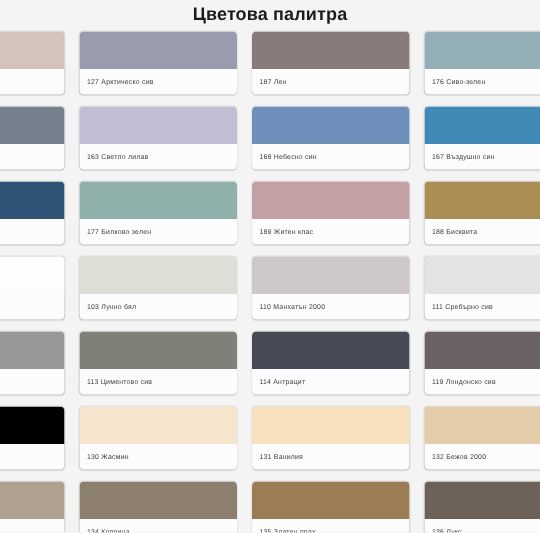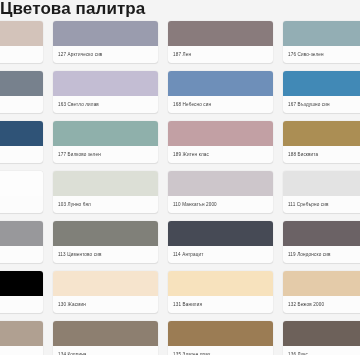--- a/index.html
+++ b/index.html
@@ -16,22 +16,22 @@
   }
 
   .page {
     position: relative;
     width: 360px;
     height: 355px;
     box-sizing: border-box;
   }
 
   .page-title {
-    text-align: left;
-    font-size: 17px;
+    text-align: center;
+    font-size: 12px;
     font-weight: bold;
     color: #1b1b1b;
     letter-spacing: 0.1px;
     padding: 3px 0 6px 0;
     margin: 0;
     line-height: 12px;
   }
 
   
   .grid {

